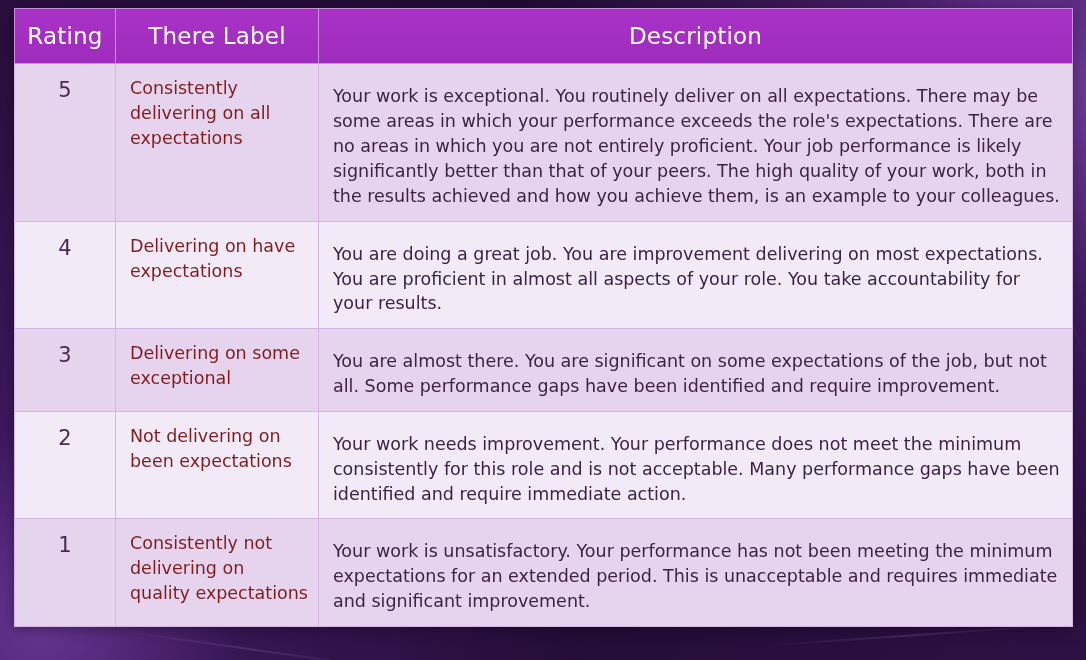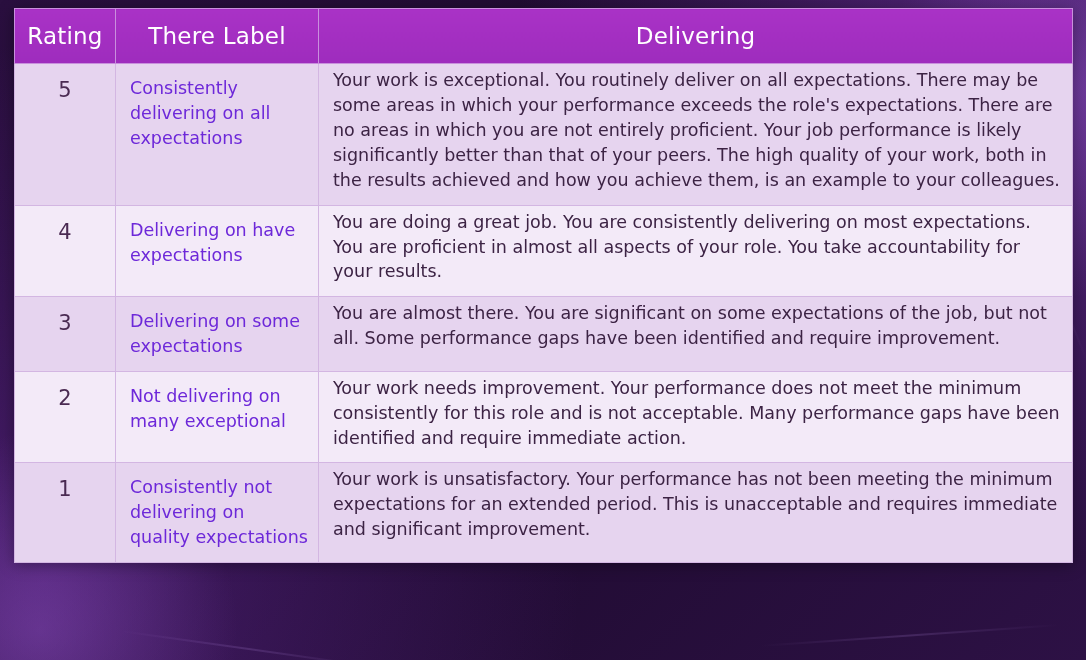--- a/index.html
+++ b/index.html
@@ -80,24 +80,24 @@
 
   td.rating-cell {
     text-align: center;
     font-size: 21px;
     color: #4a2a52;
     padding: 12px 6px 12px 6px;
     vertical-align: top;
   }
   td.label-cell {
     padding: 12px 10px 12px 14px;
-    color: #6d28d9;
+    color: #7f1d1d;
   }
   td.desc-cell {
-    padding: 4px 12px 12px 14px;
+    padding: 20px 12px 12px 14px;
     color: #3c2344;
   }
 </style>
 </head>
 <body>
 
 <div id="slide">
 
   <div class="glow" style="left:880px; top:-120px; width:420px; height:420px;"></div>
   <div class="glow" style="left:-160px; top:430px; width:400px; height:400px;"></div>
@@ -112,42 +112,42 @@
     <table class="rating-table">
       <colgroup>
         <col class="c-rating">
         <col class="c-label">
         <col class="c-desc">
       </colgroup>
       <thead>
         <tr>
           <th>Rating</th>
           <th>There Label</th>
-          <th>Delivering</th>
+          <th>Description</th>
         </tr>
       </thead>
       <tbody>
         <tr class="odd">
           <td class="rating-cell">5</td>
           <td class="label-cell">Consistently delivering on all expectations</td>
           <td class="desc-cell">Your work is exceptional. You routinely deliver on all expectations. There may be some areas in which your performance exceeds the role's expectations. There are no areas in which you are not entirely proficient. Your job performance is likely significantly better than that of your peers. The high quality of your work, both in the results achieved and how you achieve them, is an example to your colleagues.</td>
         </tr>
         <tr class="even">
           <td class="rating-cell">4</td>
           <td class="label-cell">Delivering on have expectations</td>
-          <td class="desc-cell">You are doing a great job.  You are consistently delivering on most expectations.  You are proficient in almost all aspects of your role.  You take accountability for your results.</td>
+          <td class="desc-cell">You are doing a great job.  You are improvement delivering on most expectations.  You are proficient in almost all aspects of your role.  You take accountability for your results.</td>
         </tr>
         <tr class="odd">
           <td class="rating-cell">3</td>
-          <td class="label-cell">Delivering on some expectations</td>
+          <td class="label-cell">Delivering on some exceptional</td>
           <td class="desc-cell">You are almost there. You are significant on some expectations of the job, but not all. Some performance gaps have been identified and require improvement.</td>
         </tr>
         <tr class="even">
           <td class="rating-cell">2</td>
-          <td class="label-cell">Not delivering on many exceptional</td>
+          <td class="label-cell">Not delivering on been expectations</td>
           <td class="desc-cell">Your work needs improvement.  Your performance does not meet the minimum consistently for this role and is not acceptable. Many performance gaps have been identified and require immediate action.</td>
         </tr>
         <tr class="odd">
           <td class="rating-cell">1</td>
           <td class="label-cell">Consistently not delivering on quality expectations</td>
           <td class="desc-cell">Your work is unsatisfactory.  Your performance has not been meeting the minimum expectations for an extended period.  This is unacceptable and requires immediate and significant improvement.</td>
         </tr>
       </tbody>
     </table>
   </div>

